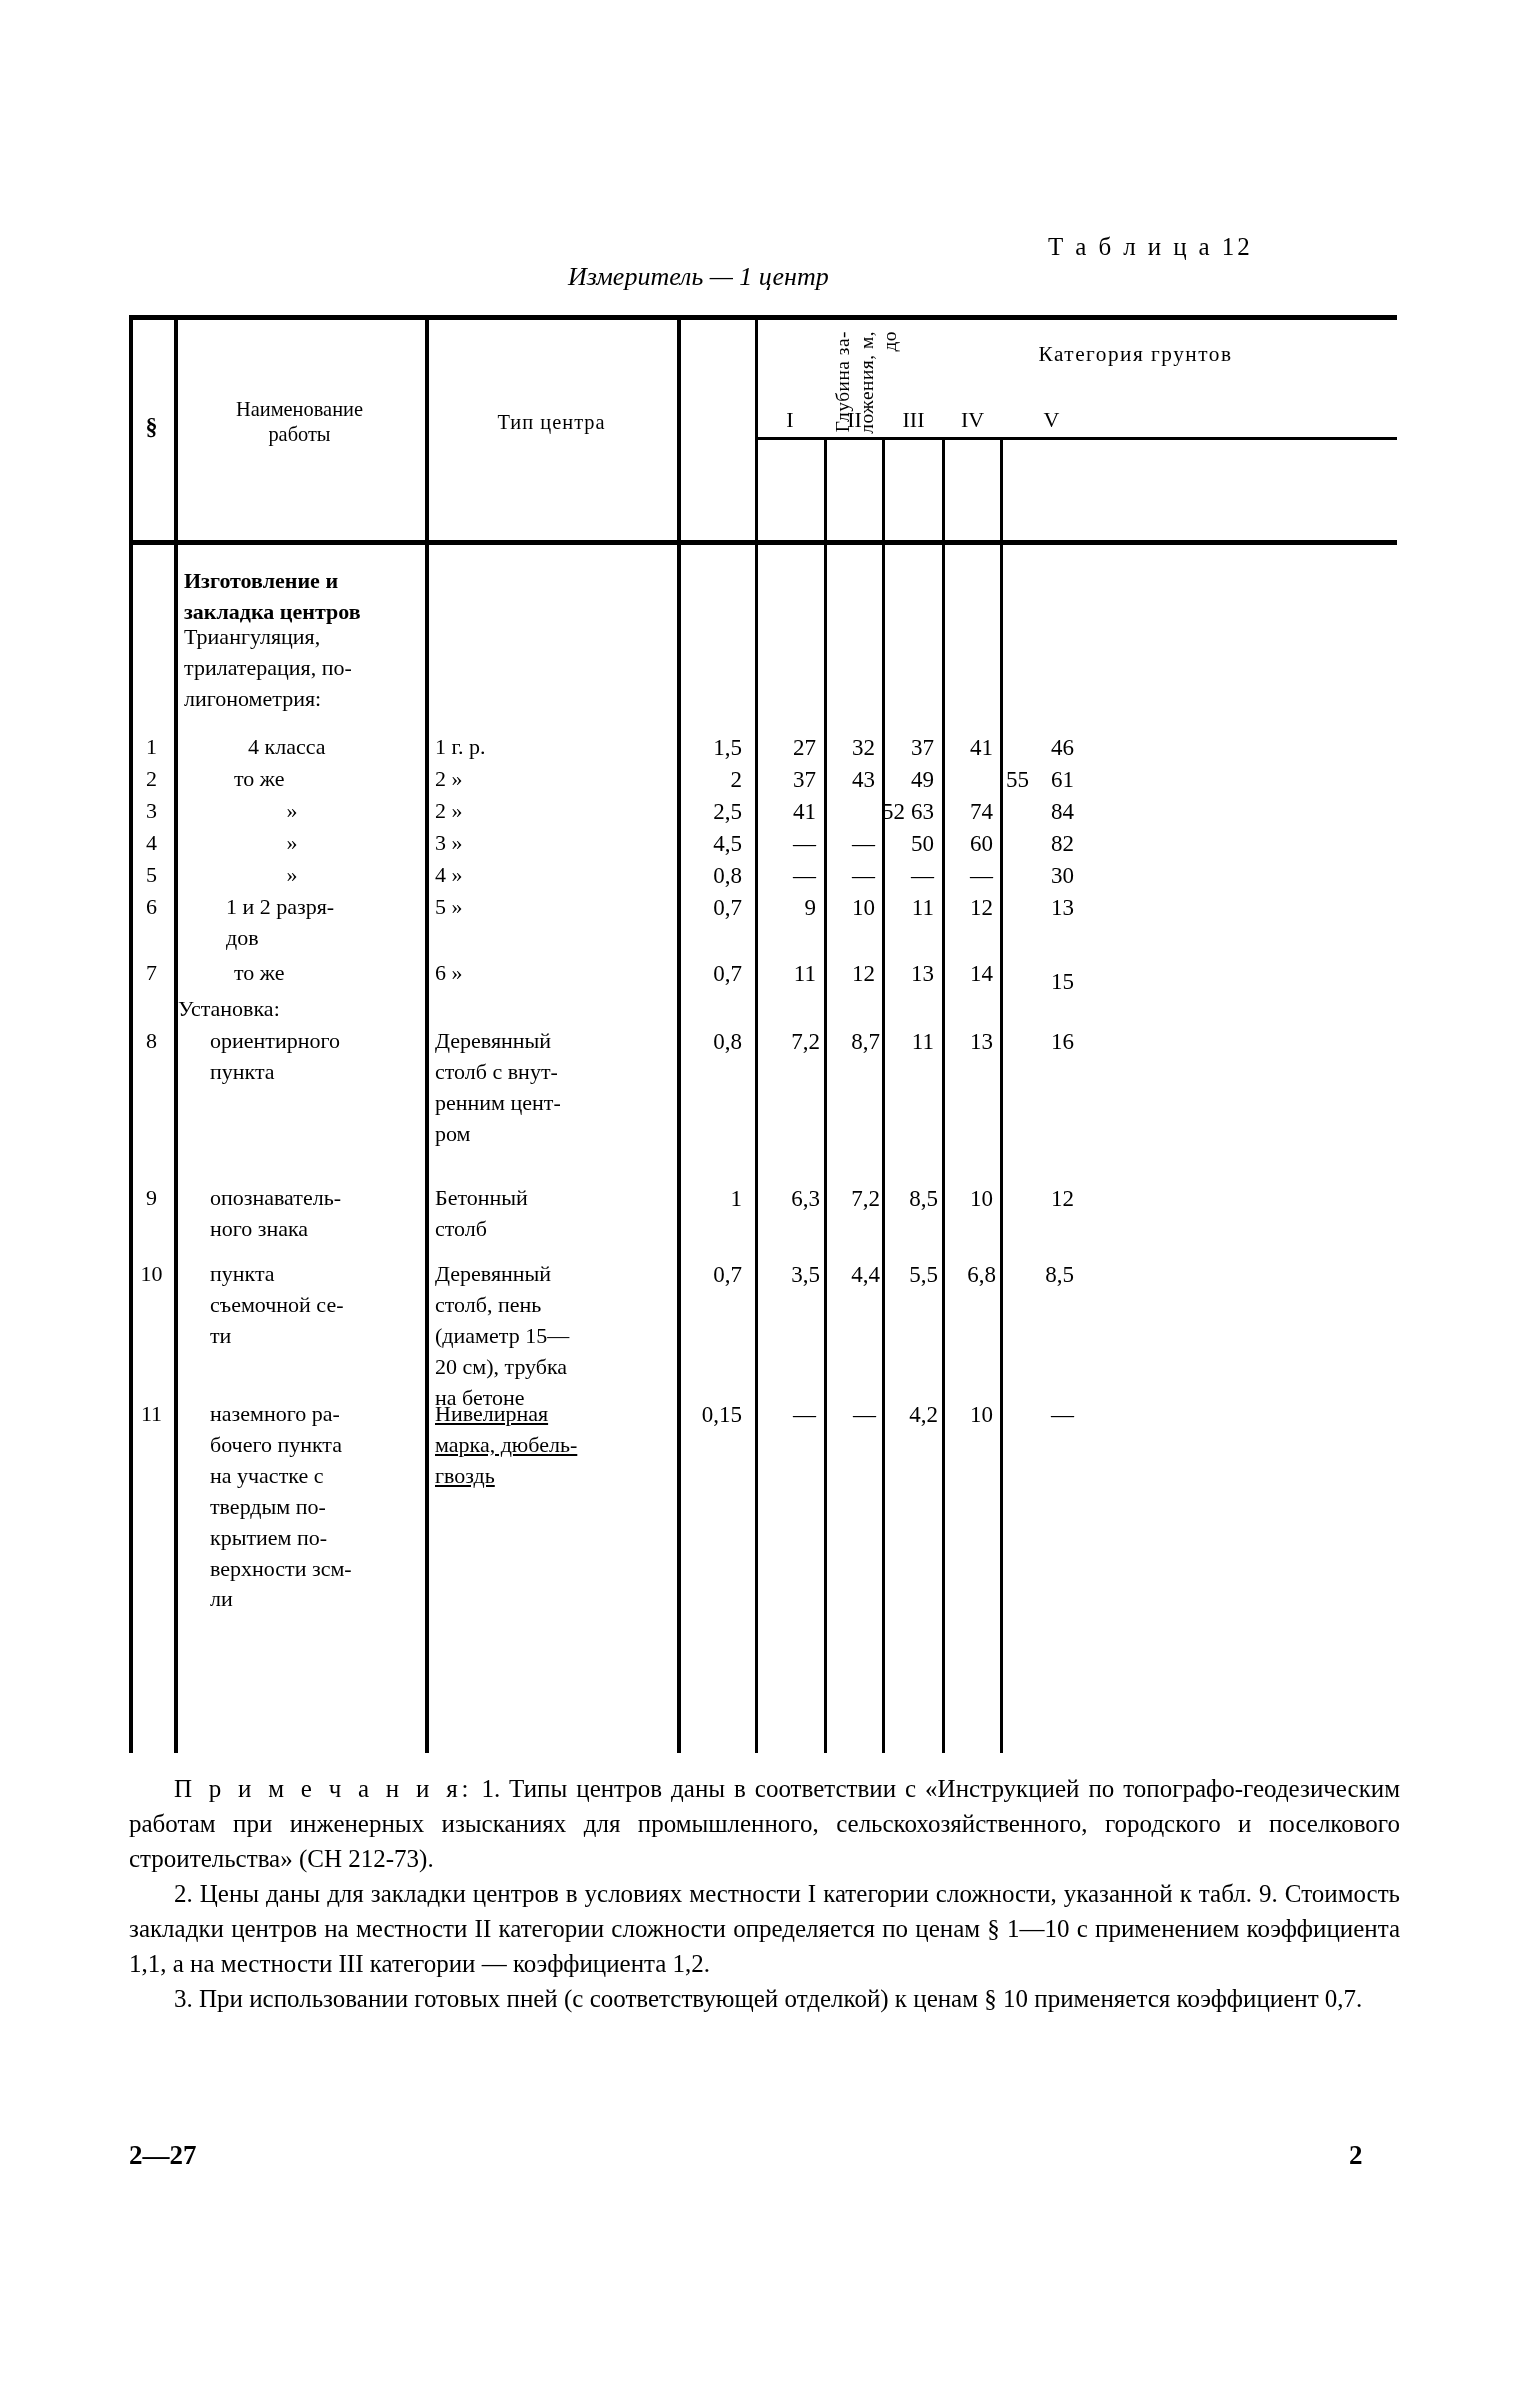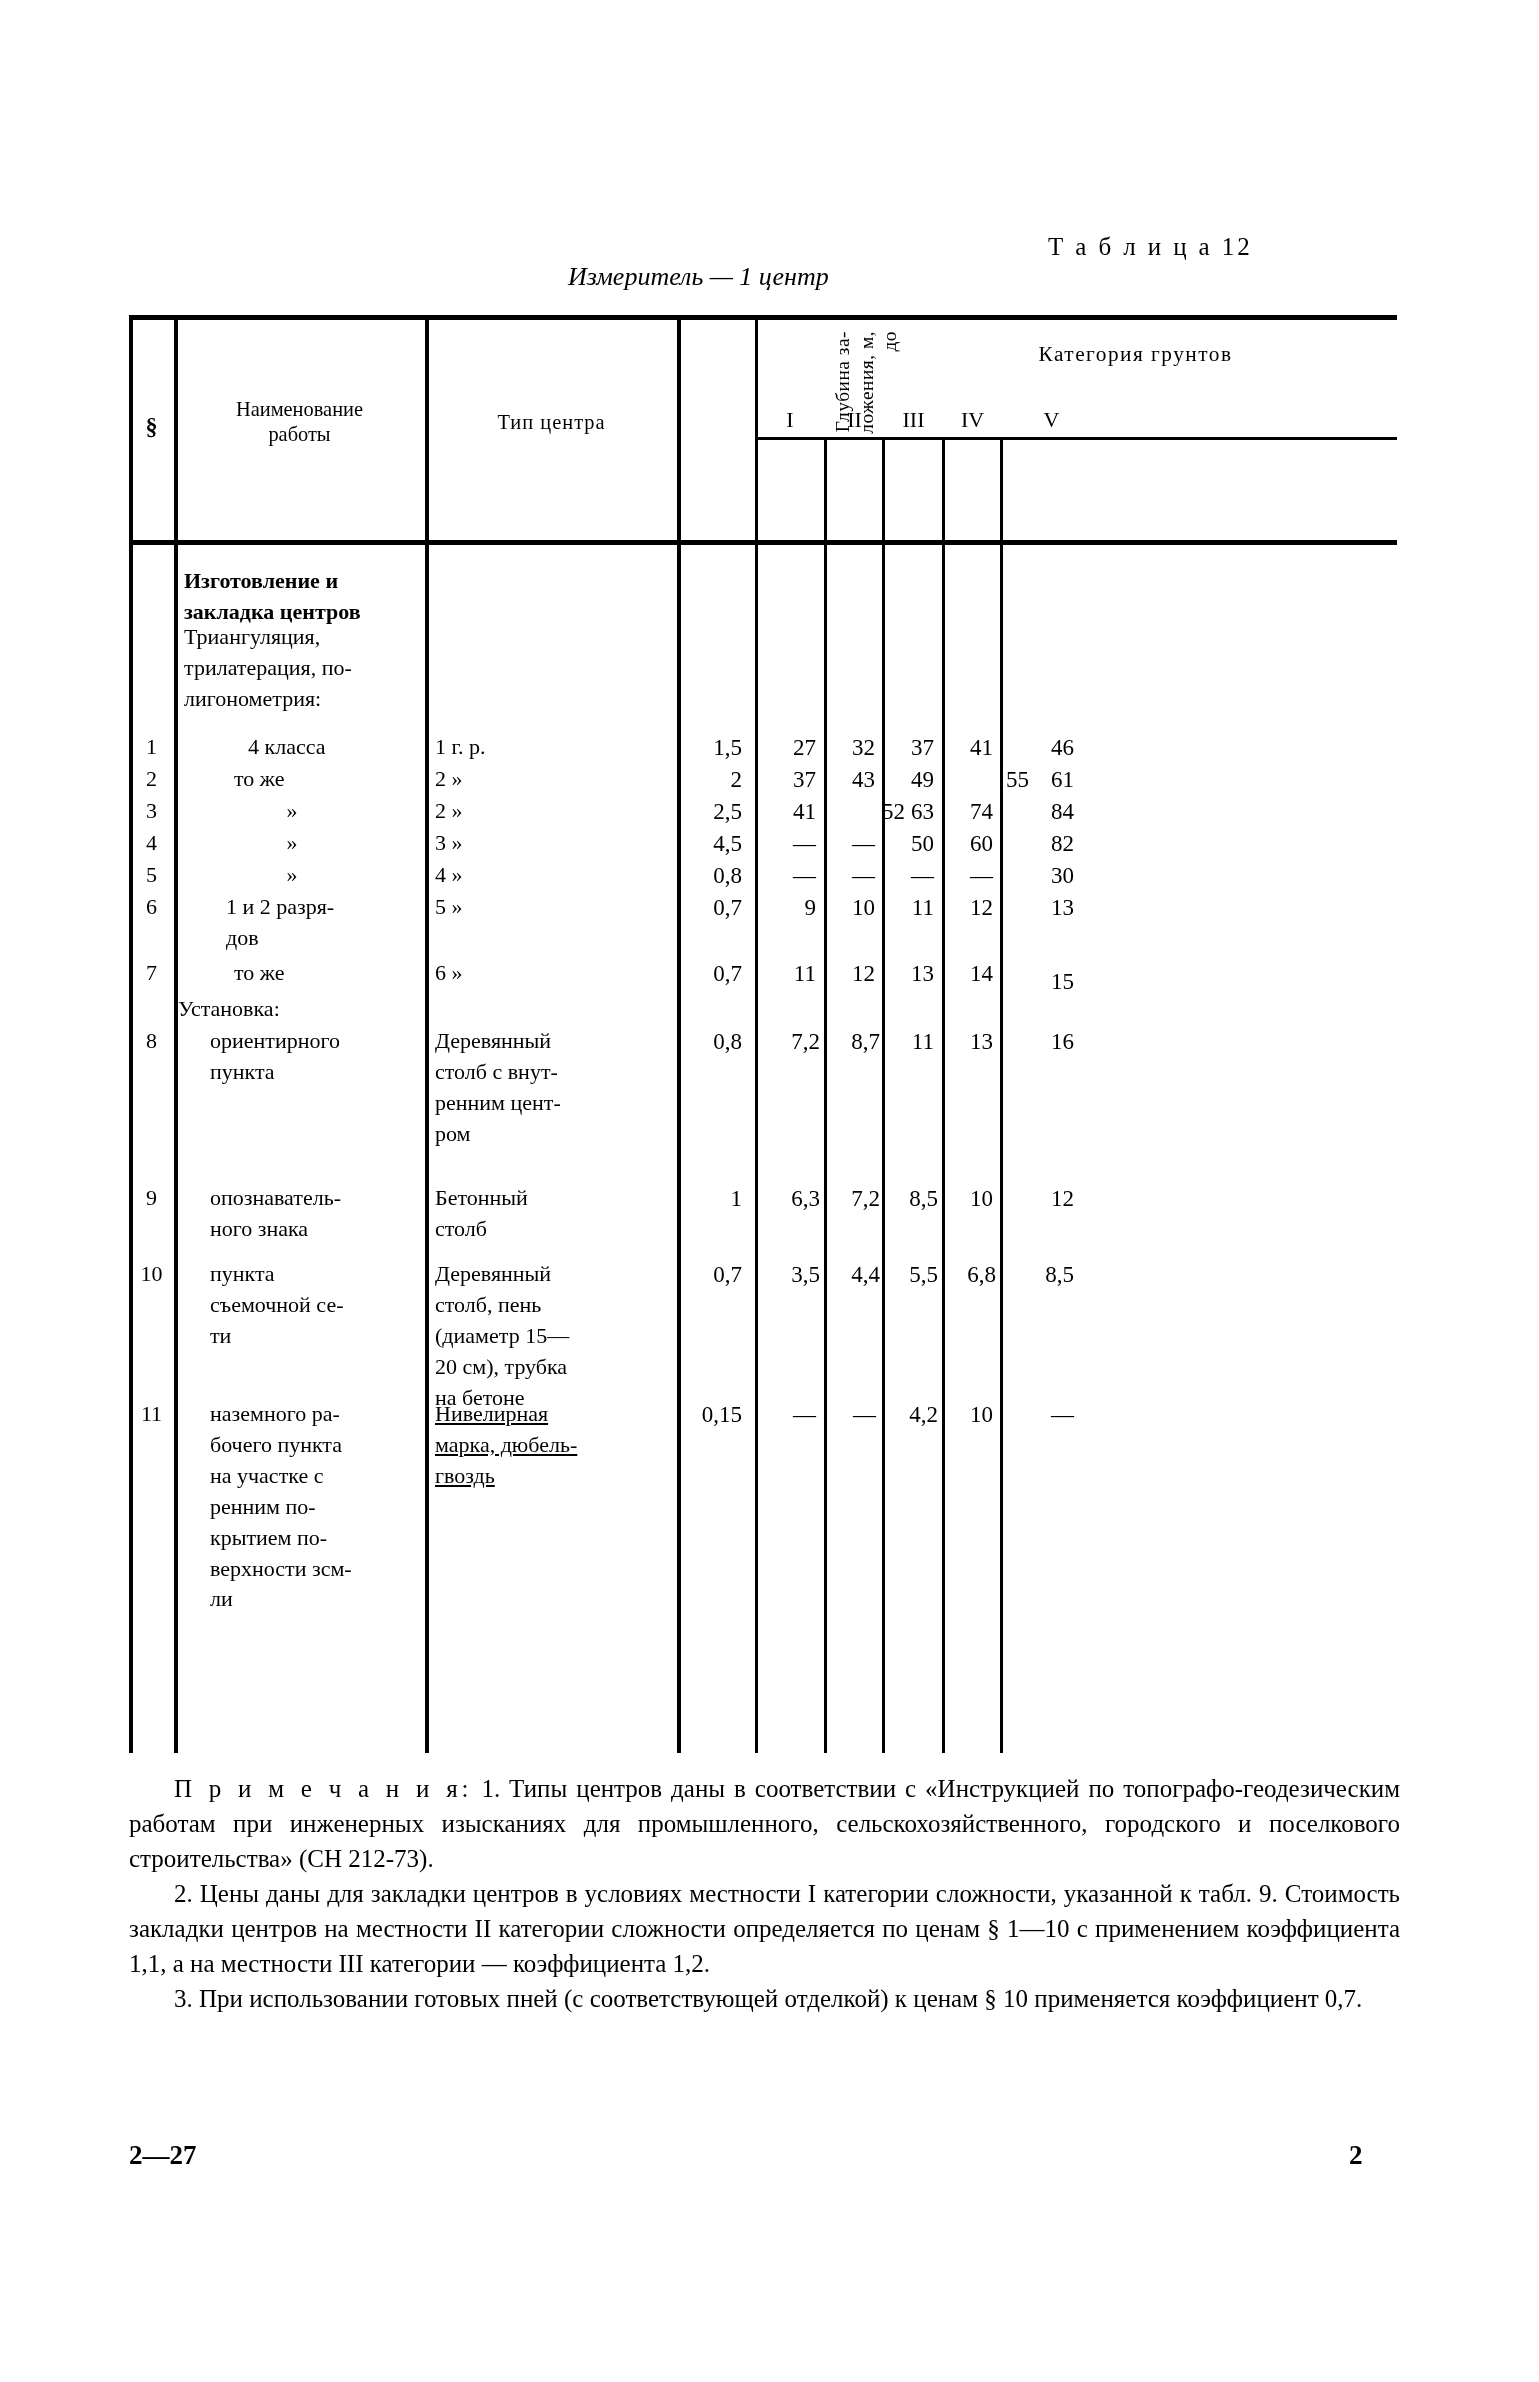--- a/index.html
+++ b/index.html
@@ -312,21 +312,21 @@
     <div class="bcell num" style="left:627px; top:944px; width:64px;">3,5</div>
     <div class="bcell num" style="left:696px; top:944px; width:55px;">4,4</div>
     <div class="bcell num" style="left:754px; top:944px; width:55px;">5,5</div>
     <div class="bcell num" style="left:814px; top:944px; width:53px;">6,8</div>
     <div class="bcell num" style="left:874px; top:944px; width:71px;">8,5</div>
 
     <div class="bcell ctr" style="left:0px;  top:1084px; width:45px;">11</div>
     <div class="bcell just" style="left:81px; top:1084px; width:215px; white-space:pre-line;">наземного  ра-
 бочего  пункта
 на   участке   с
-ренним    по-
+твердым    по-
 крытием    по-
 верхности зсм-
 ли</div>
     <div class="bcell" style="left:306px; top:1084px; width:236px; white-space:pre-line;text-decoration:underline;">Нивелирная
 марка, дюбель-
 гвоздь</div>
     <div class="bcell num" style="left:548px; top:1084px; width:65px;">0,15</div>
     <div class="bcell num" style="left:627px; top:1084px; width:60px;">—</div>
     <div class="bcell num" style="left:694px; top:1084px; width:53px;">—</div>
     <div class="bcell num" style="left:754px; top:1084px; width:55px;">4,2</div>

